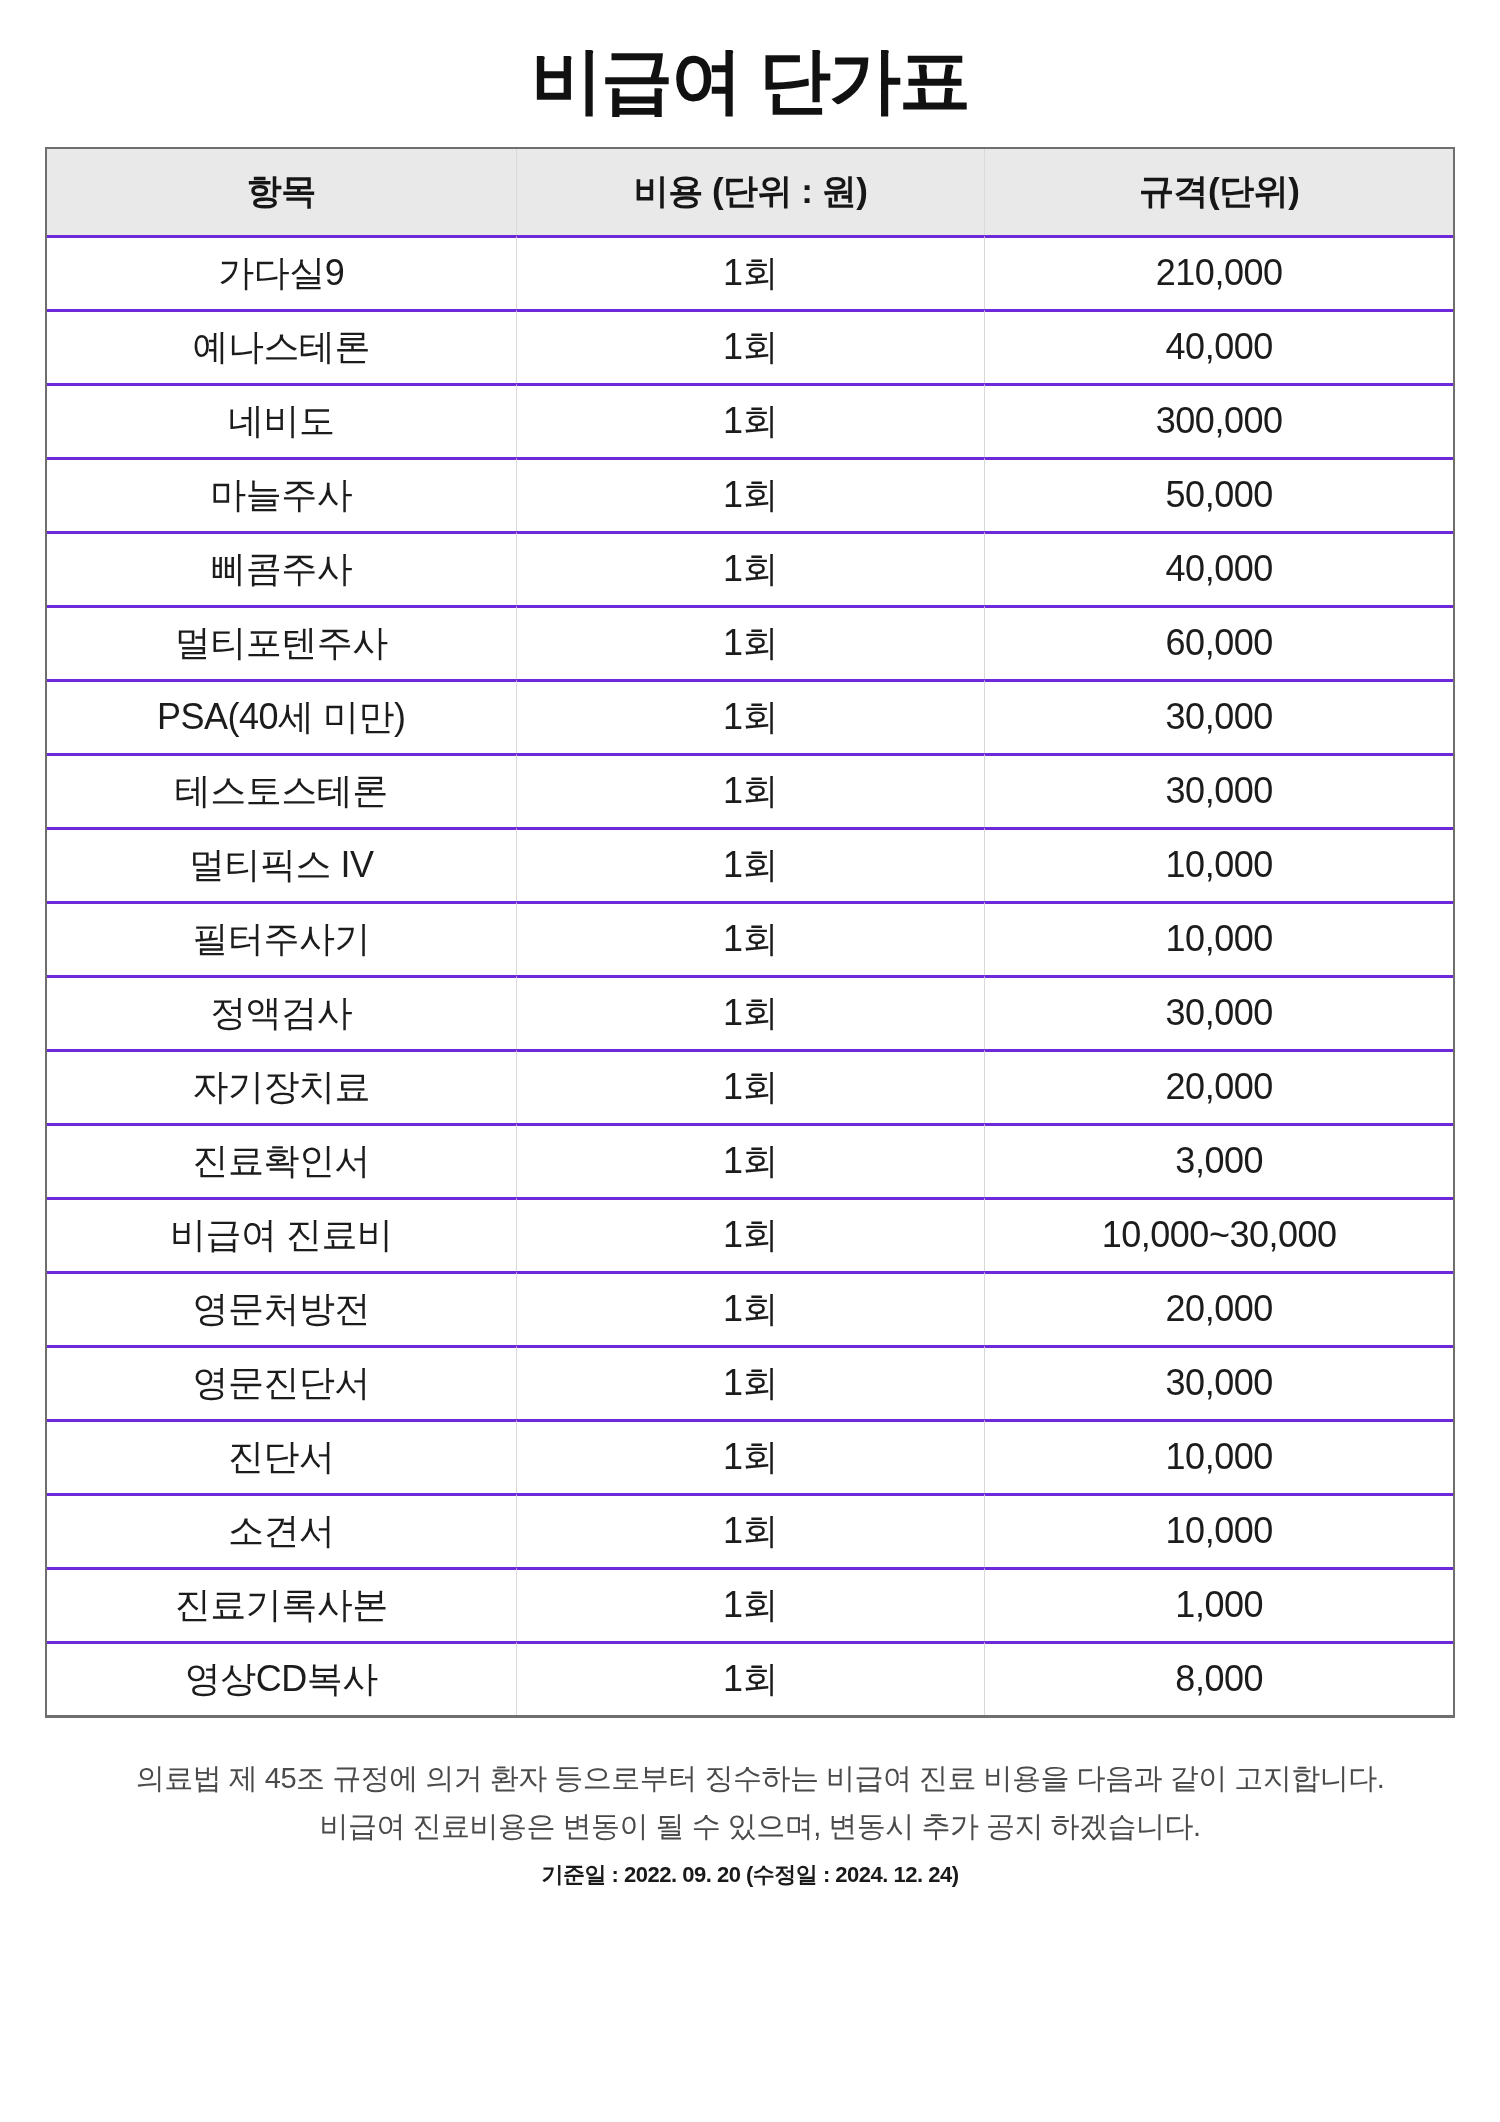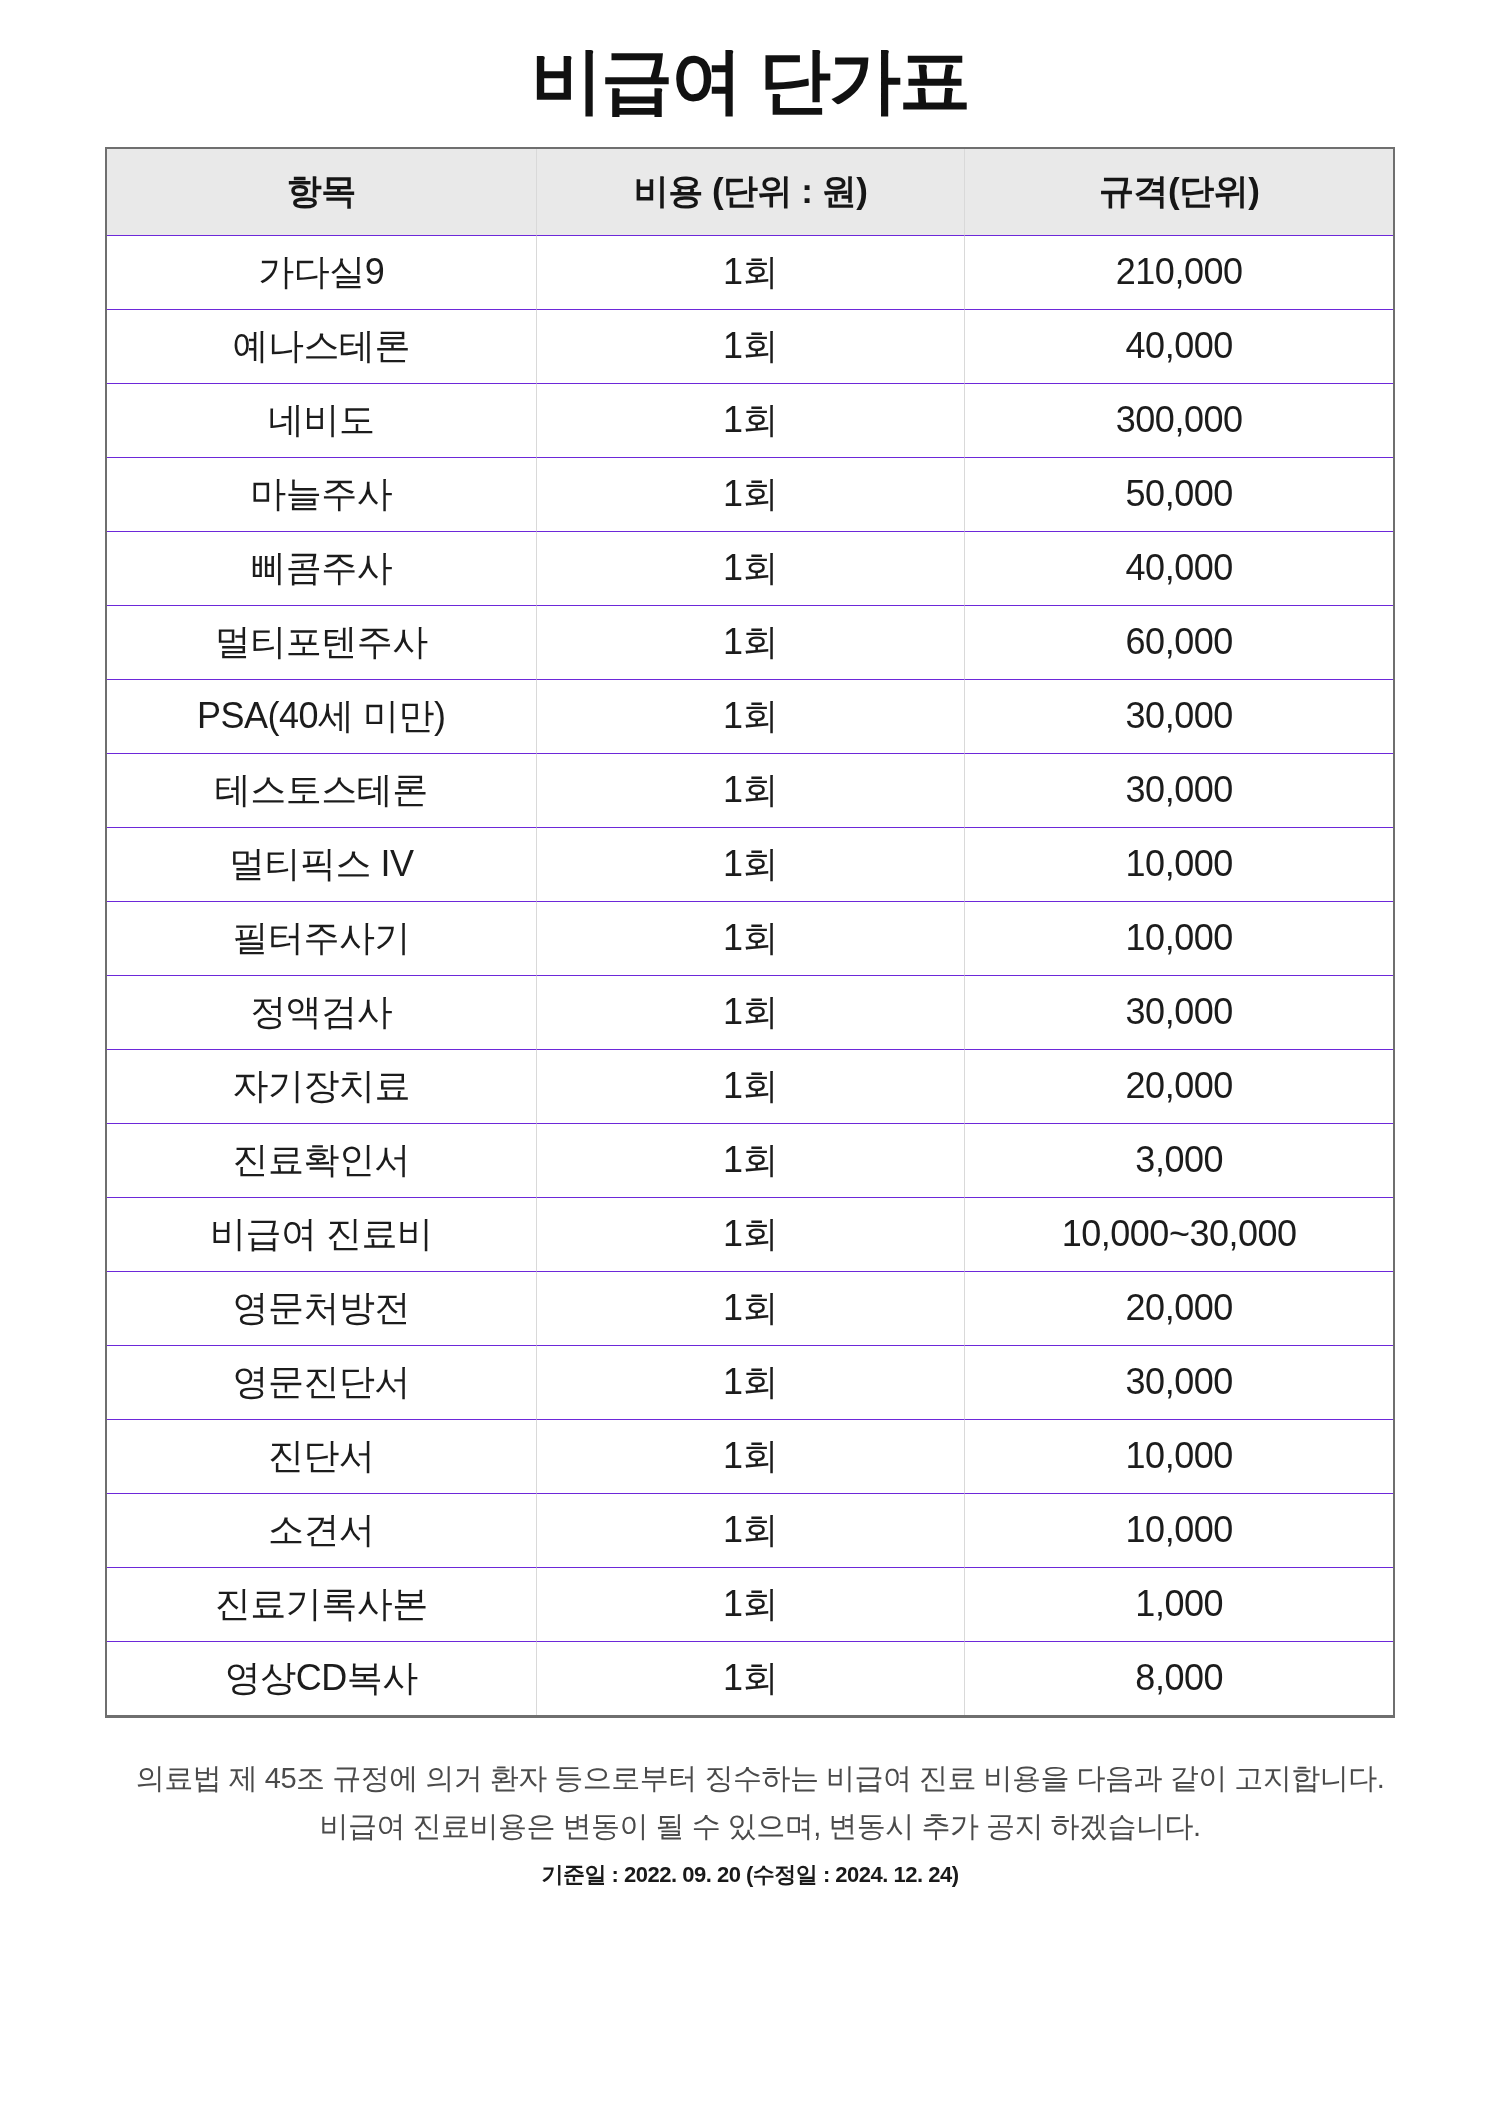--- a/index.html
+++ b/index.html
@@ -21,21 +21,21 @@
     margin: 38px auto 0;
     text-align: center;
     font-size: 72px;
     font-weight: 600;
     letter-spacing: -2px;
     color: #111;
     line-height: 1.18;
   }
   .price-table {
     margin: 24px auto 0;
-    width: 1290px;
+    width: 1410px;
     border: 2px solid #6f6f6f;
     border-bottom-width: 3px;
     box-sizing: border-box;
     background: #fff;
   }
   .t-row {
     display: grid;
     grid-template-columns: 1fr 1fr 1fr;
   }
   .t-row.header {
@@ -54,21 +54,21 @@
     box-sizing: border-box;
     letter-spacing: -0.5px;
   }
   .t-cell:first-child { border-left: none; }
   .t-row.header .t-cell {
     height: 86px;
     font-size: 35px;
     font-weight: 700;
     color: #161616;
   }
-  .t-body .t-row .t-cell { border-top: 1px solid #6d28d9; }
+  .t-body .t-row .t-cell { border-top: 3px solid #6d28d9; }
   .footer {
     margin-top: 36px;
     text-align: center;
   }
   .notice-line {
     font-size: 29px;
     line-height: 48px;
     color: #4a4a4a;
     letter-spacing: -0.5px;
     padding-left: 20px;

